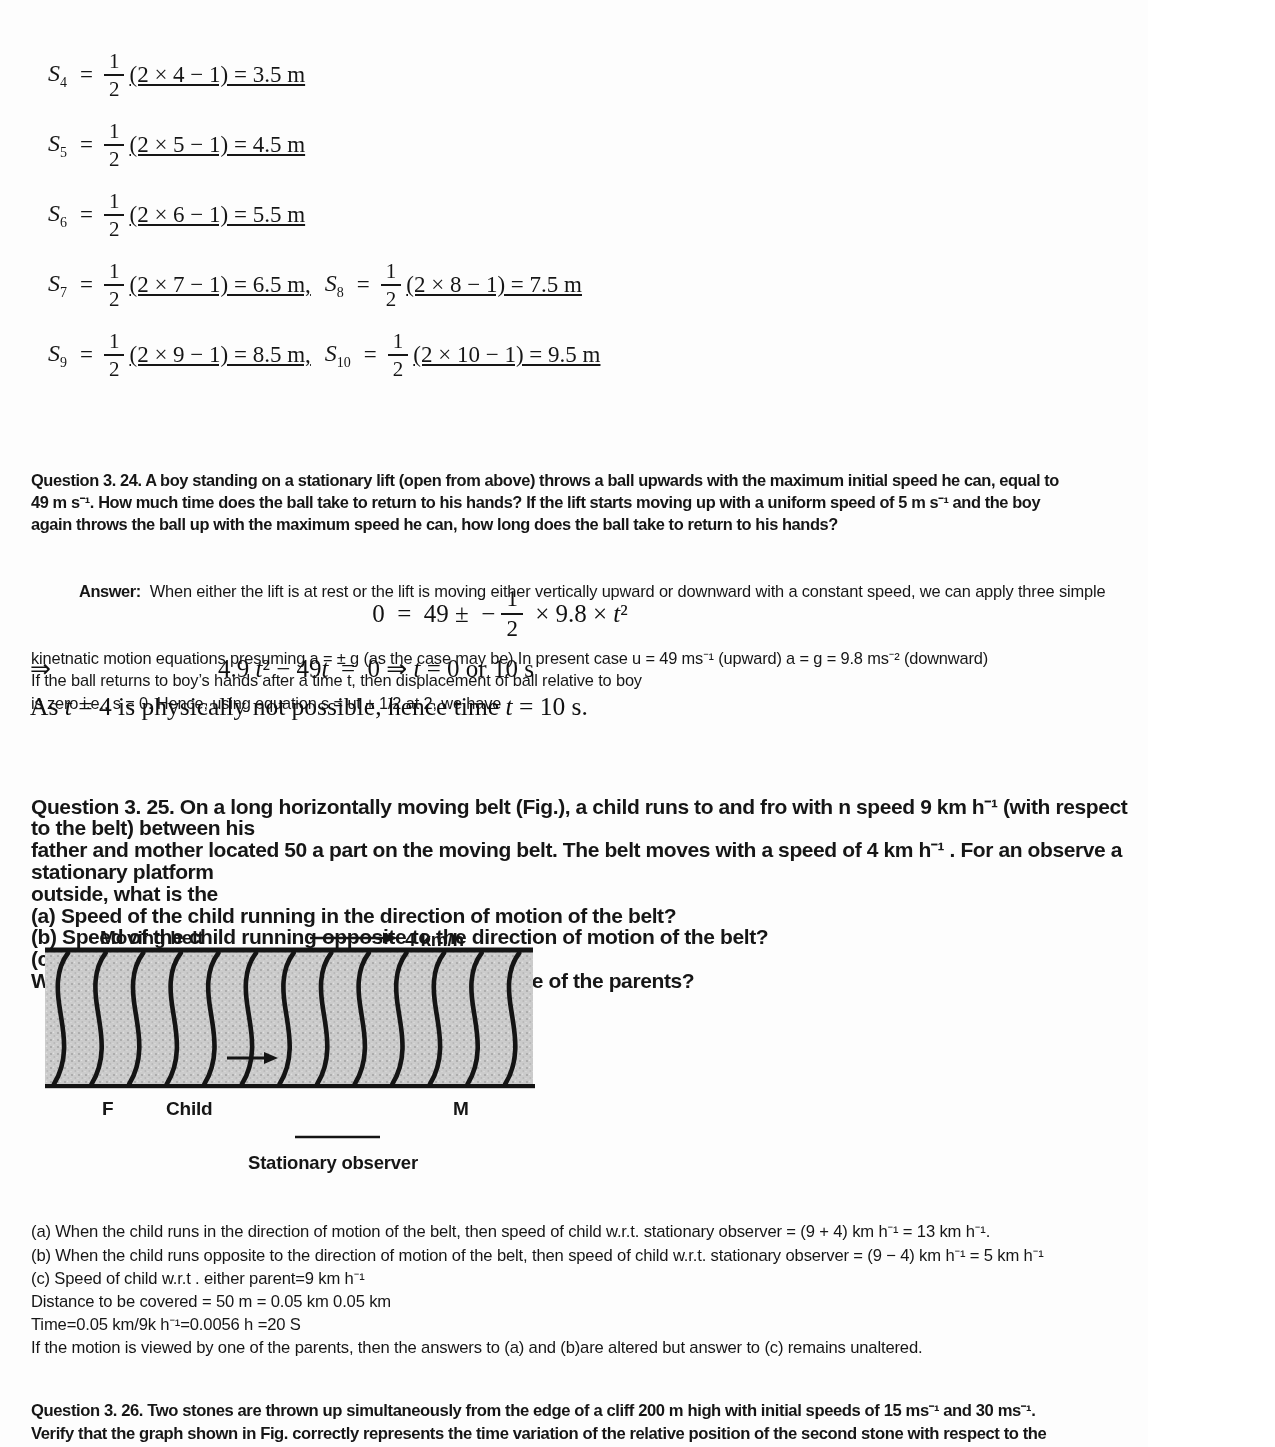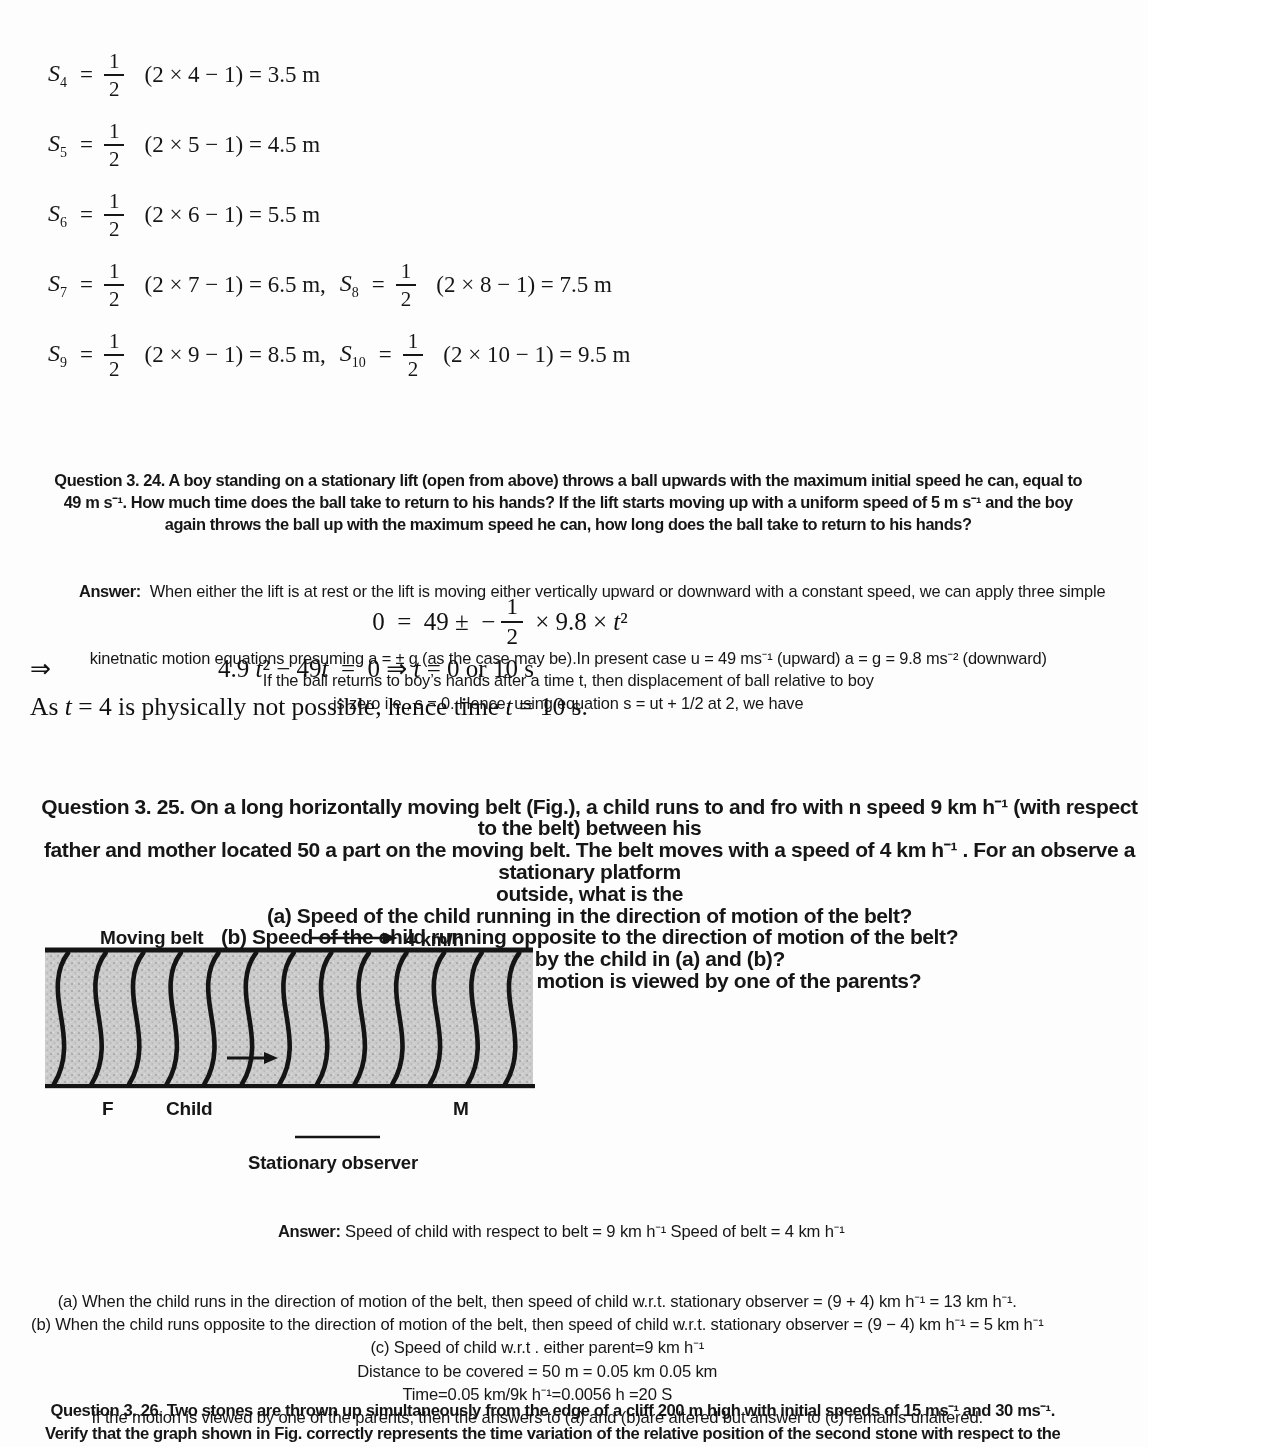--- a/index.html
+++ b/index.html
@@ -12,35 +12,35 @@
   .eq-top{ position:absolute; left:48px; top:40px; font-family:"Liberation Serif", serif; }
   .eqrow{ height:70px; display:flex; align-items:center; font-size:23px; white-space:pre; }
   .eqpart{ display:inline-flex; align-items:center; }
   .part2{ margin-left:14px; }
   .mvar{ font-style:italic; font-size:24px; }
   .mvar sub{ font-size:14px; font-style:normal; }
   .rel{ margin:0 11px 0 13px; }
   .frac{ display:inline-flex; flex-direction:column; align-items:center; font-size:21px; line-height:1.06; }
   .frac .num{ padding:0 5px 2px; border-bottom:2px solid #161616; }
   .frac .den{ padding-top:2px; }
-  .rest{ margin-left:20px; white-space:pre; }
+  .rest{ margin-left:5px; white-space:pre;text-decoration:underline; }
   
-  .tblock{ position:absolute; left:31px; white-space:pre;text-align:center; }
+  .tblock{ position:absolute; left:31px; white-space:pre; }
   .bold-lines{ font-weight:700; letter-spacing:-0.4px; white-space:pre-line; }
   .reg-lines{ font-weight:400; letter-spacing:-0.15px; white-space:pre-line; }
   .mixline{ white-space:pre;margin-left:48px; }
   .mixline .lbl{ font-weight:700; letter-spacing:-0.4px; }
   .mixline .rest-txt{ font-weight:400; letter-spacing:-0.15px; }
   .q324{ top:424px; font-size:16.4px; line-height:22.3px; }
   .q325{ top:752px; font-size:21px; line-height:21.8px; }
   .a325{ top:1174px; font-size:16.6px; line-height:23.2px; }
   .q326{ top:1352px; font-size:16.6px; line-height:23.4px; }
   
   .dmath{ position:absolute; font-family:"Liberation Serif", serif; color:#111; }
-  .eq1{ left:0; top:578px; width:1000px; height:72px; display:flex; justify-content:center; align-items:center; font-size:25px;margin-top:8px; }
+  .eq1{ left:0; top:578px; width:1000px; height:72px; display:flex; justify-content:center; align-items:center; font-size:25px; }
   .eq1 .frac{ font-size:23px; margin:0 6px; }
   .eq2{ left:0; top:654px; width:100%; height:36px; font-size:25px; }
   .eq2 .arr{ position:absolute; left:30px; top:0; }
   .eq2 .body{ position:absolute; left:218px; top:0; }
   .concl{ left:30px; top:692px; font-size:25.5px; }
   .dmath span{ white-space:pre; }
   .it{ font-style:italic; }
   
   .beltfig{ position:absolute; left:42px; top:912px; }
   .figtext{ font-family:"Liberation Sans", sans-serif; font-weight:700; font-size:19px; fill:#161616; letter-spacing:-0.2px; }
@@ -133,21 +133,20 @@
 
     <text class="figtext" x="60" y="203">F</text>
     <text class="figtext" x="124" y="203">Child</text>
     <text class="figtext" x="411" y="203">M</text>
 
     <line x1="253" y1="225" x2="338" y2="225" stroke="#141414" stroke-width="2.6"></line>
     <text class="figtext" x="206" y="257" style="font-size:18.5px">Stationary observer</text>
   </svg>
 
   <div class="tblock a325">
-    <div class="mixline"><span class="lbl">Answer:</span><span class="rest-txt"> Speed of child with respect to belt = 9 km h⁻¹ Speed of belt = 4 km h⁻¹</span></div>
     <div class="reg-lines">(a) When the child runs in the direction of motion of the belt, then speed of child w.r.t. stationary observer = (9 + 4) km h⁻¹ = 13 km h⁻¹.
 (b) When the child runs opposite to the direction of motion of the belt, then speed of child w.r.t. stationary observer = (9 − 4) km h⁻¹ = 5 km h⁻¹
 (c) Speed of child w.r.t . either parent=9 km h⁻¹
 Distance to be covered = 50 m = 0.05 km 0.05 km
 Time=0.05 km/9k h⁻¹=0.0056 h =20 S
 If the motion is viewed by one of the parents, then the answers to (a) and (b)are altered but answer to (c) remains unaltered.</div>
   </div>
 
   <div class="tblock q326">
     <div class="bold-lines">Question 3. 26. Two stones are thrown up simultaneously from the edge of a cliff 200 m high with initial speeds of 15 ms⁻¹ and 30 ms⁻¹.

